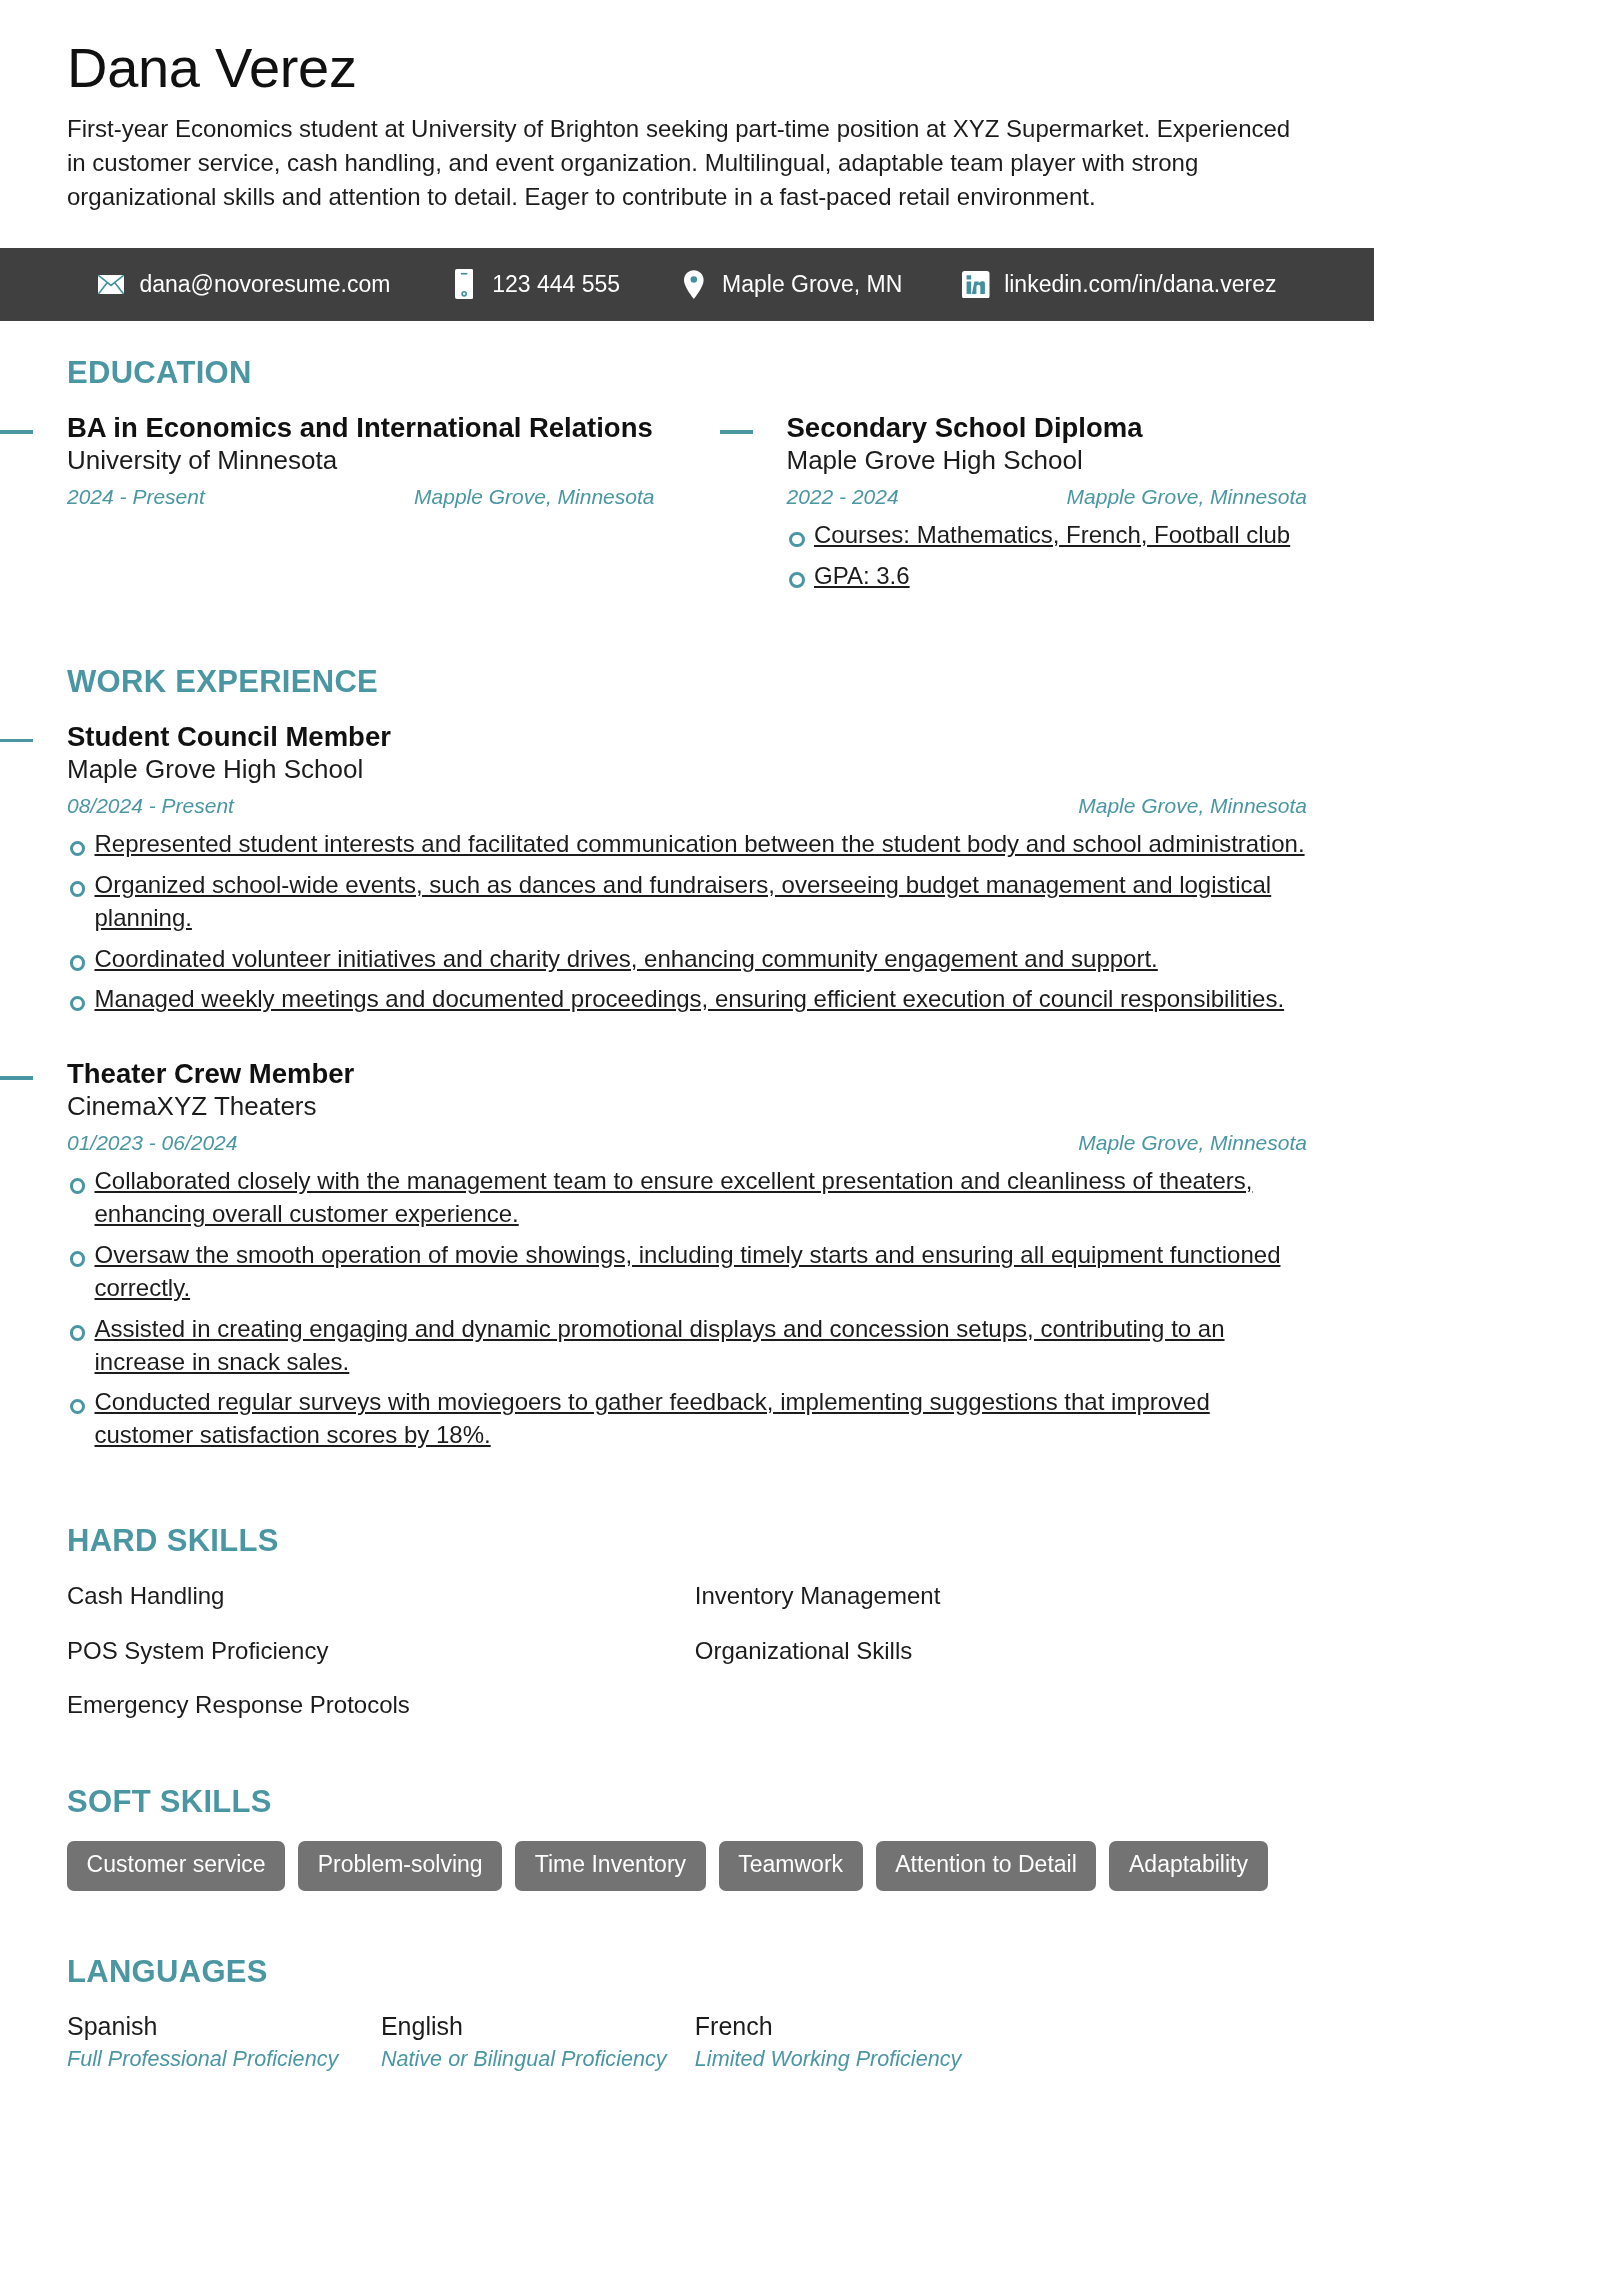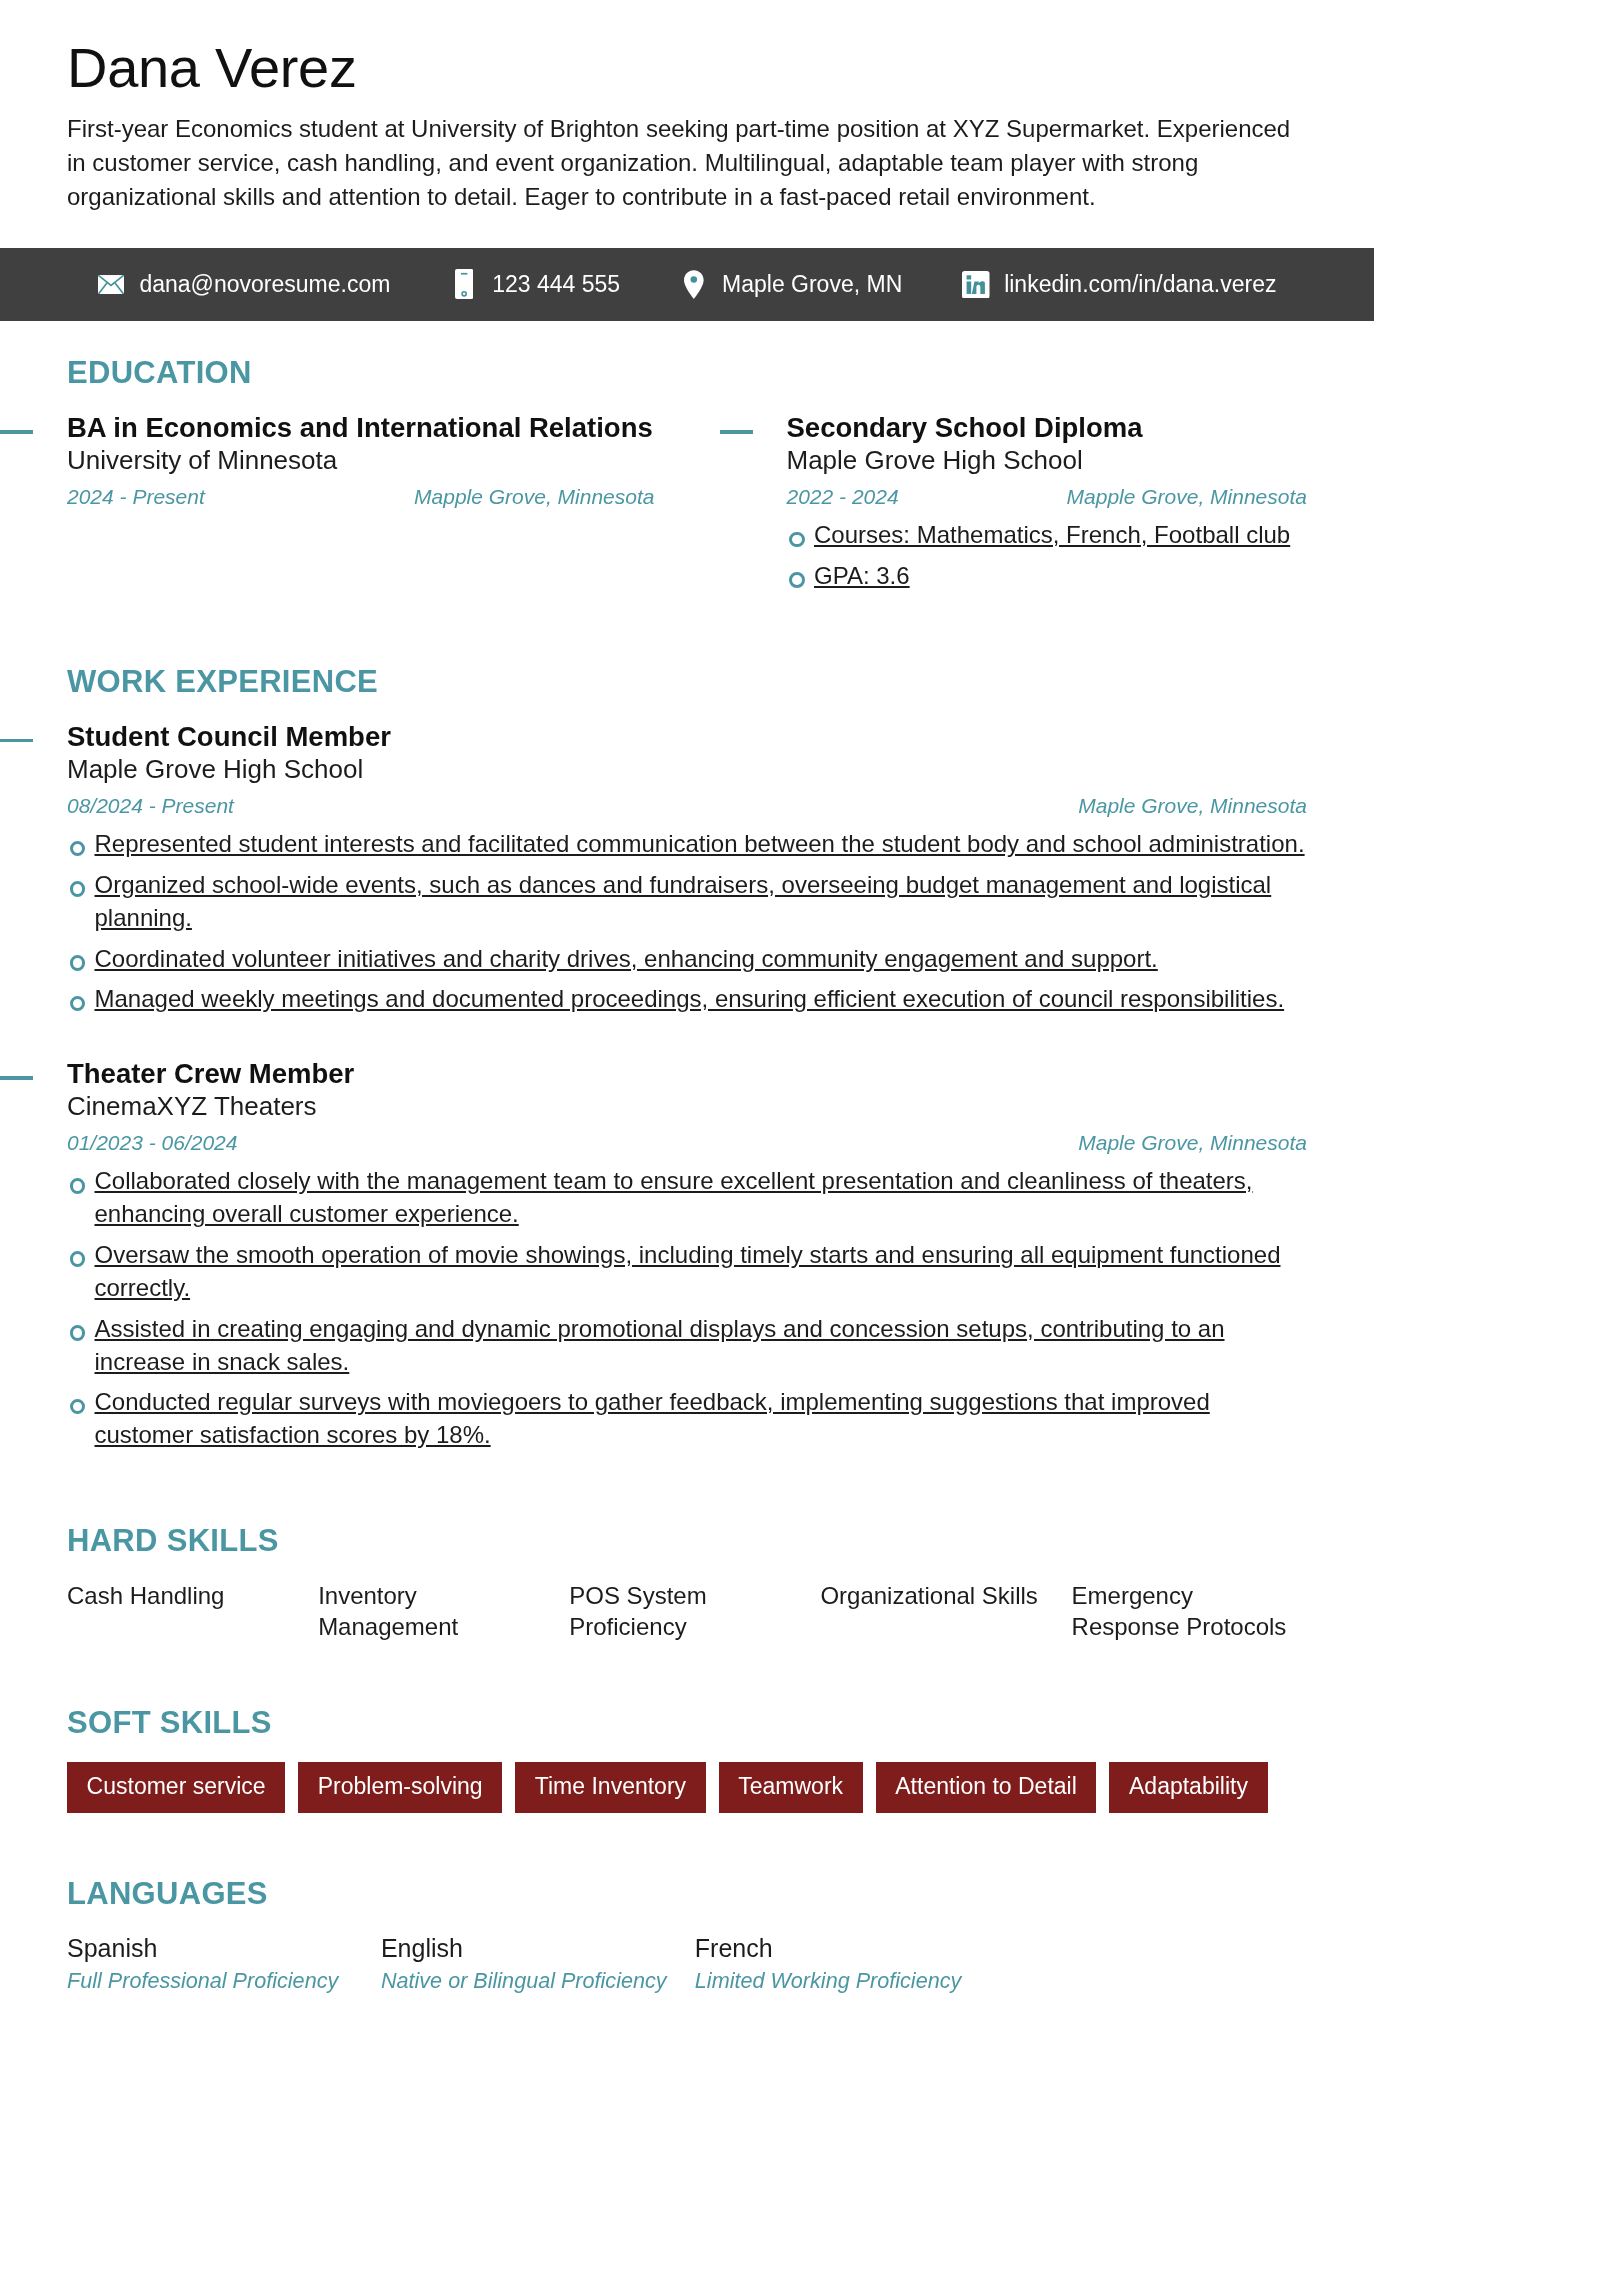--- a/index.html
+++ b/index.html
@@ -163,43 +163,43 @@
   }
 
   .edu-col { position: relative; }
 
   .edu-col.right .entry-dash { left: 0; }
   .edu-col.right .edu-inner { padding-left: 67px; }
 
   
   .hard-grid {
     display: grid;
-    grid-template-columns: repeat(5, 1fr);
+    grid-template-columns: repeat(2, 1fr);
     column-gap: 15.7px;
     row-gap: 23.6px;
   }
   .hard-skill {
     font-size: 24px;
     line-height: 1.3;
     color: #1c1c1c;
   }
 
   
   .soft-wrap {
     display: flex;
     flex-wrap: wrap;
     gap: 13px;
   }
   .soft-pill {
-    background: #7f1d1d;
+    background: #737373;
     color: #ffffff;
     font-size: 23px;
     line-height: 1;
     padding: 12.4px 19.6px 15px 19.6px;
-    border-radius: 0;
+    border-radius: 7px;
     white-space: nowrap;
   }
 
   
   .lang-grid {
     display: grid;
     grid-template-columns: repeat(4, 1fr);
     column-gap: 15.7px;
   }
   .lang-name {

